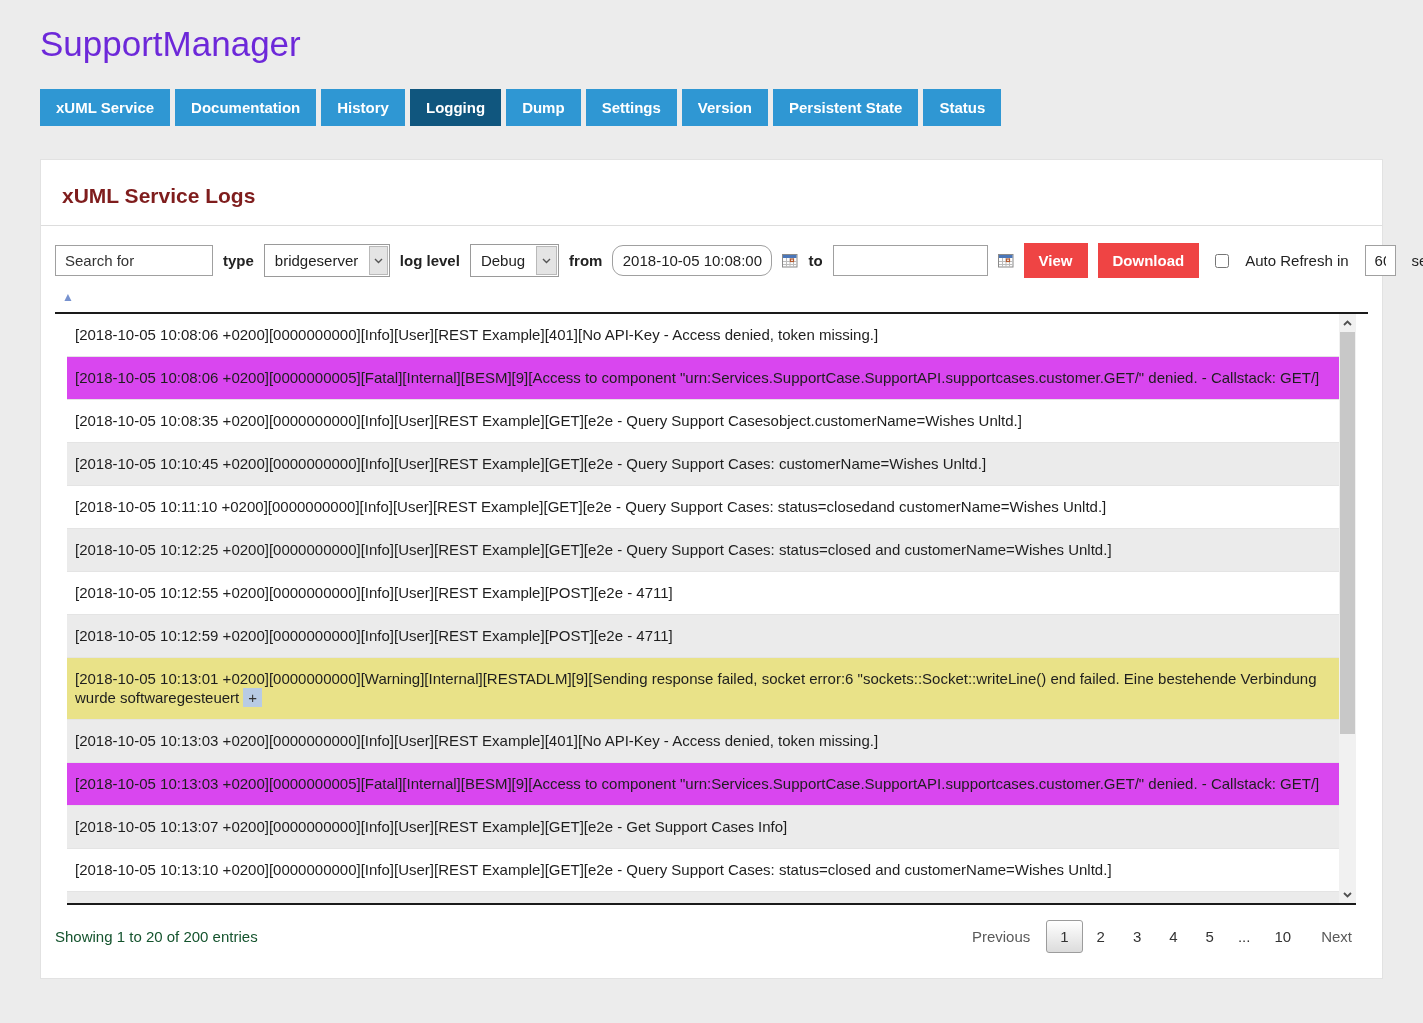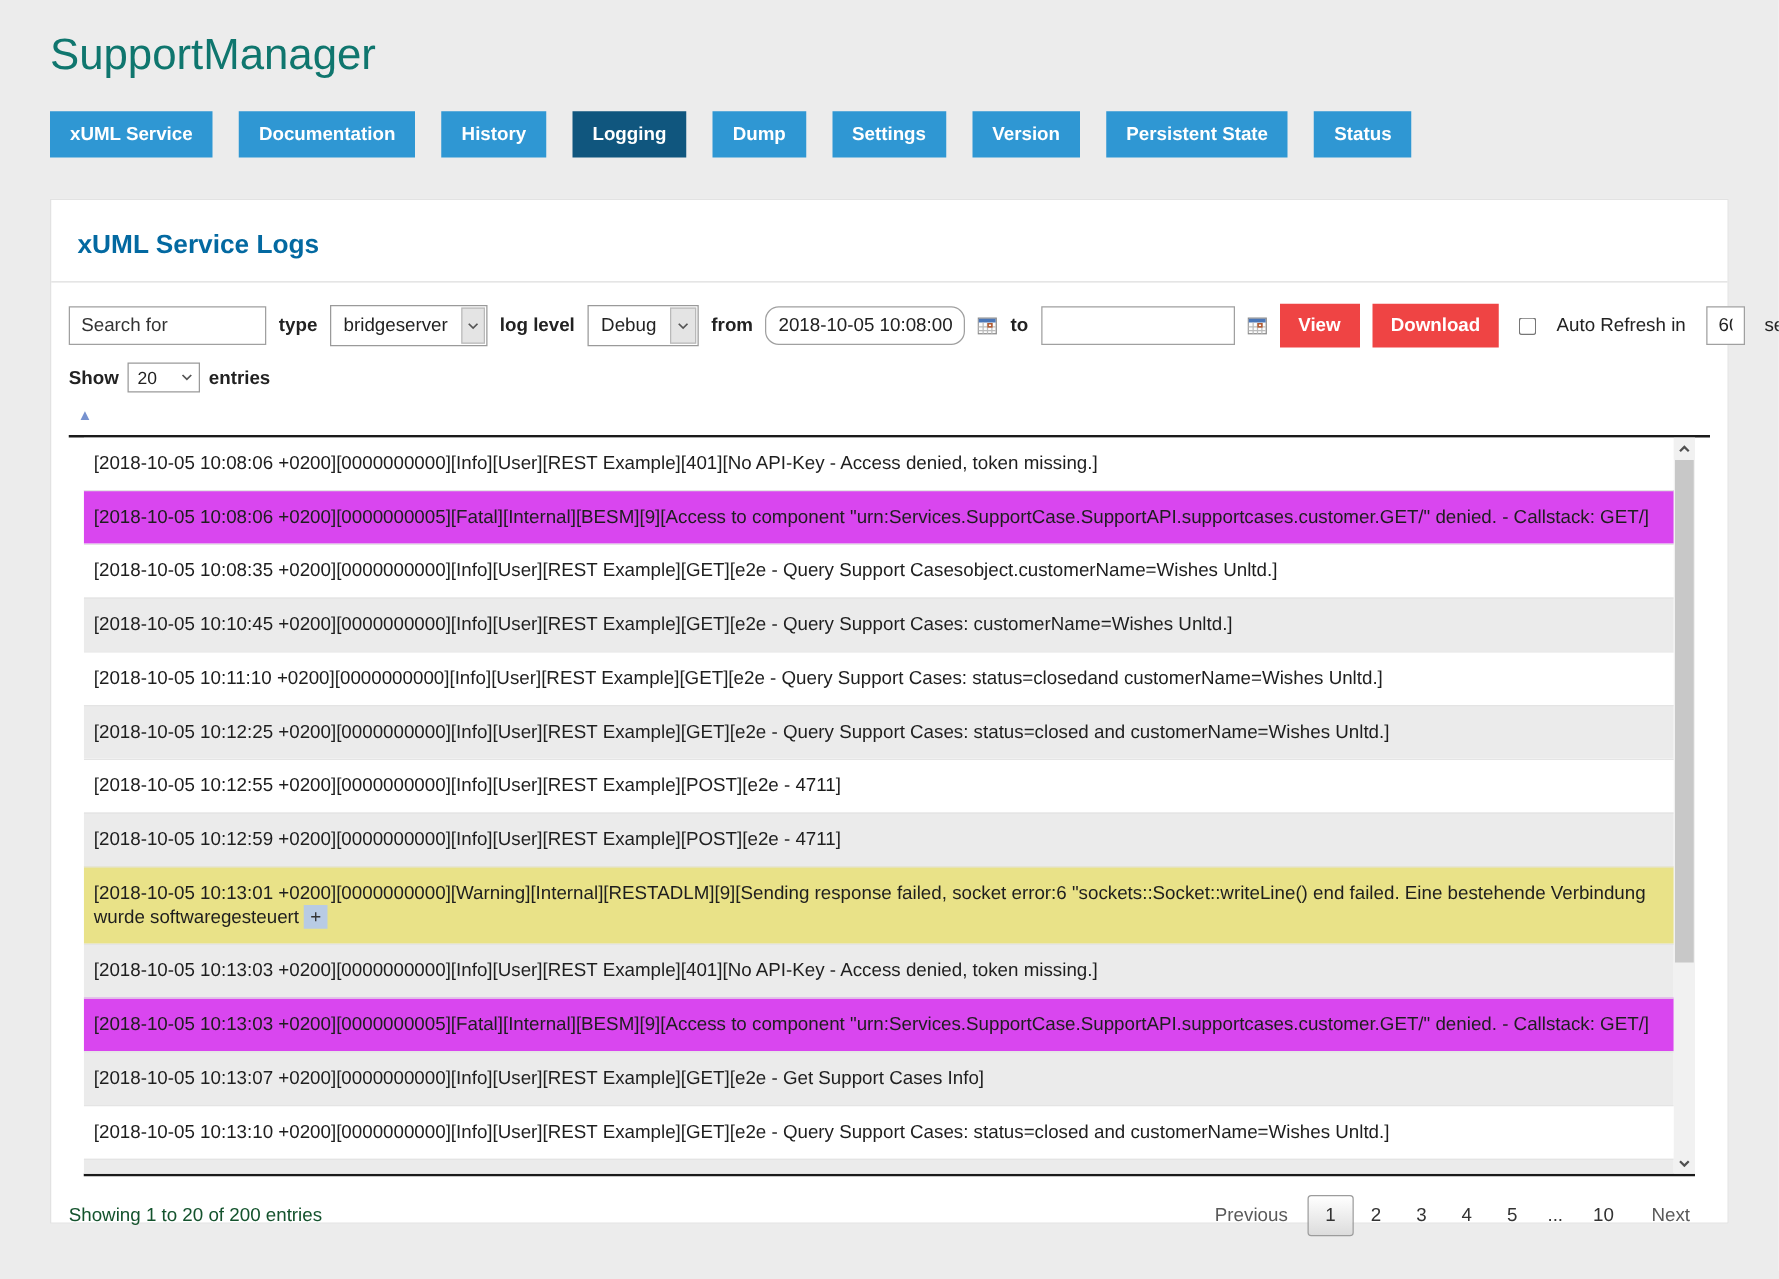--- a/index.html
+++ b/index.html
@@ -6,38 +6,38 @@
   html,body { margin:0; padding:0; }
   body {
     width:1423px; height:1023px;
     background:#ececec;
     font-family:"Liberation Sans", sans-serif;
     color:#222;
     overflow:hidden;
   }
   .topbar { padding:24px 40px 0; }
   .app-title {
-    font-size:35px; color:#0f766e; font-weight:normal; letter-spacing:0;
-  }
-  .tab-bar { display:flex; gap:21px; margin:25px 40px 0; }
+    font-size:35px; color:#6d28d9; font-weight:normal; letter-spacing:0;
+  }
+  .tab-bar { display:flex; gap:5px; margin:25px 40px 0; }
   .tab {
     background:#2f97d3; color:#fff; font-weight:bold; font-size:15px;
     height:37px; display:flex; align-items:center; padding:0 16px;
     cursor:pointer; white-space:nowrap;
   }
   .tab.active { background:#10567e; }
 
   .card {
     margin:33px 40px 0; background:#fff; border:1px solid #e2e2e2;
     height:820px; position:relative;
   }
   .card-header {
     padding:24px 21px 17px; border-bottom:1px solid #ddd;
   }
-  .panel-title { font-size:21px; font-weight:bold; color:#0369a1; }
+  .panel-title { font-size:21px; font-weight:bold; color:#7f1d1d; }
 
   .filter-row {
     display:flex; align-items:center; gap:10px;
     padding:17px 12px 0 14px; font-size:15px;
   }
   .flabel { font-weight:bold; color:#222; white-space:nowrap; }
   input[type="text"] {
     height:31px; border:1px solid #a0a0a0; font-size:15px;
     font-family:"Liberation Sans",sans-serif; padding:0 9px; color:#222;
     background:#fff;
@@ -215,30 +215,20 @@
     <button class="btn">View</button>
     <button class="btn">Download</button>
     <span class="auto-refresh">
       <input type="checkbox" style="">
       <span>Auto Refresh in</span>
       <input type="text" class="refresh-input" value="60" style="">
       <span>sec.</span>
     </span>
   </div>
 
-  <div class="show-row">
-    <span class="flabel">Show</span>
-    <div class="show-select">
-      <span>20</span>
-      <svg width="9" height="6" viewBox="0 0 9 6">
-          <polyline points="1,1 4.5,4.5 8,1" stroke="#555" fill="none" stroke-width="1.4"></polyline>
-        </svg>
-    </div>
-    <span class="flabel">entries</span>
-  </div>
 
   <div class="sort-header">
     <span class="sort-asc-icon">▲</span>
   </div>
 
   <div class="table-wrap">
     <div class="log-body">
         <div class="log-row info odd"><span>[2018-10-05 10:08:06 +0200][0000000000][Info][User][REST Example][401][No API-Key - Access denied, token missing.]</span></div>
         <div class="log-row fatal even"><span>[2018-10-05 10:08:06 +0200][0000000005][Fatal][Internal][BESM][9][Access to component "urn:Services.SupportCase.SupportAPI.supportcases.customer.GET/" denied. - Callstack: GET/]</span></div>
         <div class="log-row info odd"><span>[2018-10-05 10:08:35 +0200][0000000000][Info][User][REST Example][GET][e2e - Query Support Casesobject.customerName=Wishes Unltd.]</span></div>

